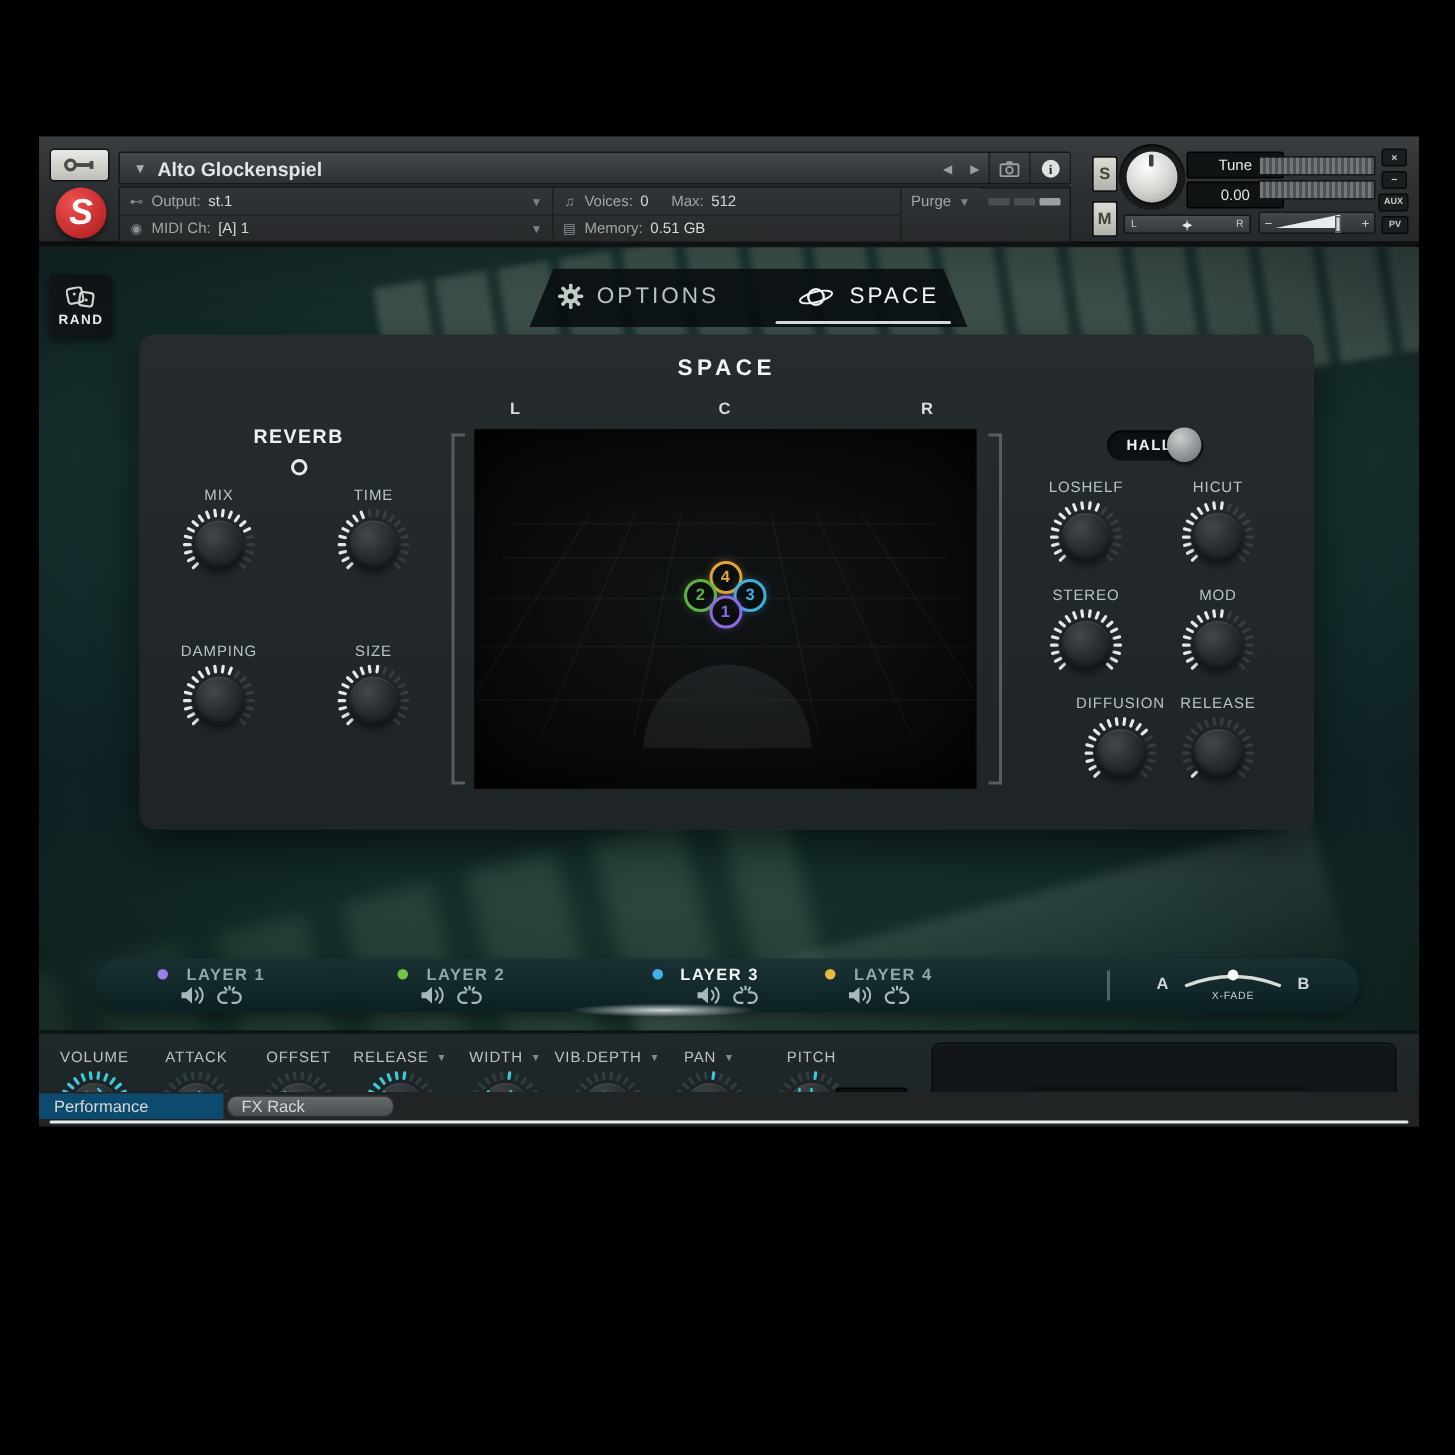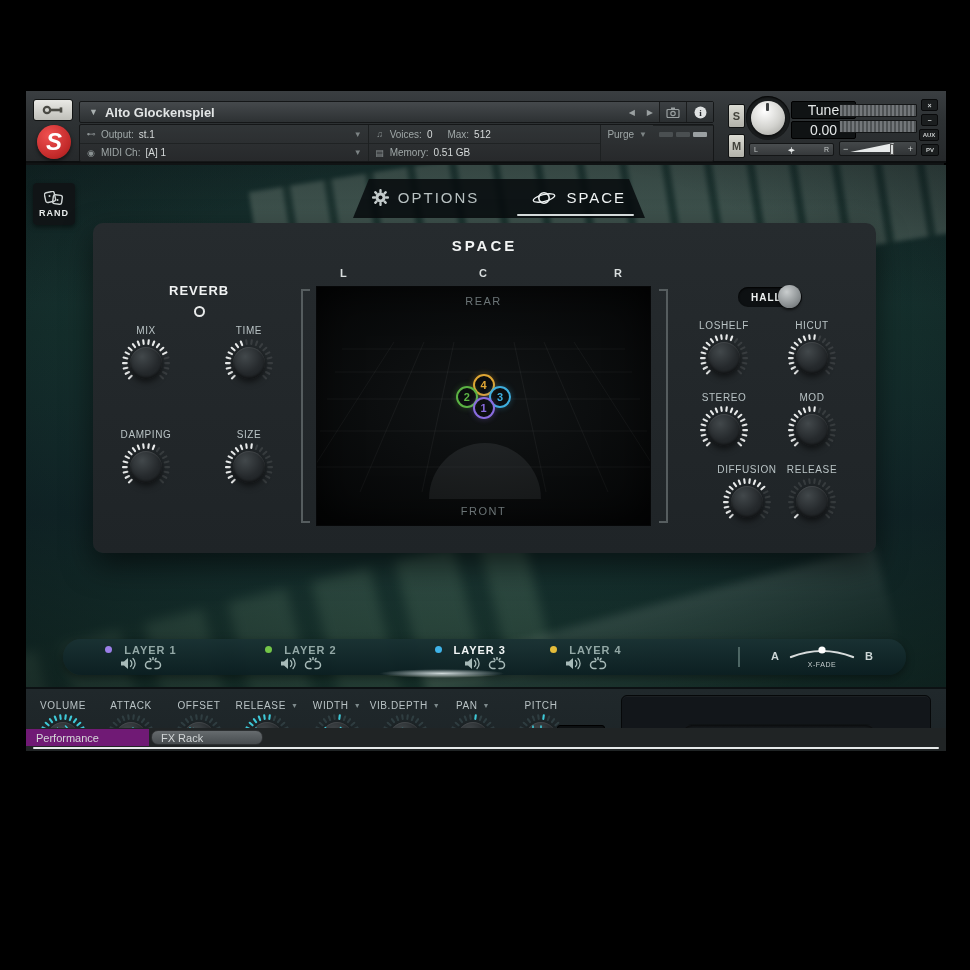--- a/index.html
+++ b/index.html
@@ -42,21 +42,21 @@
   .purge-bars span:last-child{background:#9aa0a2;}
   .sm-btn{width:17px;height:24px;border-radius:2px;border:1px solid #101212;
     background:linear-gradient(180deg,#dcdcd4,#b2b2aa);color:#43433c;font-size:11px;font-weight:bold;
     display:flex;align-items:center;justify-content:center;}
   .tune-outer{left:720px;top:5px;width:44px;height:44px;border-radius:50%;background:#1b1e1f;box-shadow:inset 0 1px 2px #000;}
   .tune-knob{left:725px;top:10px;width:34px;height:34px;border-radius:50%;
     background:radial-gradient(circle at 40% 30%,#ffffff,#d2d2ce 55%,#9d9d98);
     box-shadow:0 2px 3px rgba(0,0,0,.6);}
   .tune-notch{left:740px;top:12px;width:3px;height:8px;background:#3c3f40;border-radius:1px;}
   .tune-box{background:#101314;border:1px solid #000;border-radius:2px;color:#e4e7e7;
-    font-size:14px;display:flex;align-items:center;justify-content:center;text-align:right;}
+    font-size:10px;display:flex;align-items:center;justify-content:center;text-align:right;}
   .pan-slider{left:723px;top:52px;width:85px;height:13px;background:linear-gradient(180deg,#4a4e50,#36393b);
     border:1px solid #141617;border-radius:2px;display:flex;align-items:center;justify-content:space-between;
     font-size:7px;color:#c3c8c8;padding:0 4px;}
   .pan-handle{color:#e8ebeb;font-size:7px;letter-spacing:-1px;}
   .meter{left:813px;width:78px;height:13px;border:1px solid #141617;border-radius:1px;
     background:repeating-linear-gradient(90deg,#73777a 0 2px,#4e5254 2px 4px);}
   .vol-slider{left:813px;top:50px;width:78px;height:15px;background:linear-gradient(180deg,#44484a,#313436);
     border:1px solid #141617;border-radius:2px;display:flex;align-items:center;color:#c9cdcd;font-size:9px;}
   .vol-wedge{position:relative;flex:1;height:100%;margin:0 2px;}
   .vol-wedge::before{content:"";position:absolute;left:0;bottom:3px;width:78%;height:9px;background:#e8ebeb;
@@ -147,21 +147,21 @@
     color:#d5dadb;font-size:10px;text-align:right;}
   .rpanel{left:595px;top:6px;width:310px;height:103px;background:#12161a;border:1px solid #060809;border-radius:6px;
     box-shadow:inset 0 1px 0 rgba(255,255,255,.04);}
   .sel-row{position:absolute;left:0;width:100%;height:21px;}
   .sel-box{position:absolute;left:60px;top:0;width:194px;height:21px;background:linear-gradient(180deg,#171b1e,#101416);
     border:1px solid #04060722;border-radius:10px;box-shadow:inset 0 1px 3px rgba(0,0,0,.7);
     display:flex;align-items:center;justify-content:center;color:#d4dadc;font-size:11px;font-weight:bold;letter-spacing:1px;}
 
   
   #footer{position:absolute;left:0;top:637px;width:920px;height:23px;background:#202425;}
-  .ftab-perf{left:0;top:1px;width:123px;height:17px;background:#701a75;color:#d6d9d9;font-size:11px;
+  .ftab-perf{left:0;top:1px;width:123px;height:17px;background:#0c4a6e;color:#d6d9d9;font-size:11px;
     display:flex;align-items:center;padding-left:10px;}
   .ftab-fx{left:125px;top:2px;width:112px;height:15px;background:linear-gradient(180deg,#666b6e,#474c4f);
     border:1px solid #2c2f31;border-radius:7px;color:#d2d6d7;font-size:11px;display:flex;align-items:center;padding-left:9px;}
   .f-line{left:7px;top:19px;width:906px;height:2px;background:#e6eaea;border-radius:1px;}
 </style>
 </head>
 <body>
 
 <div id="window">
 
@@ -457,22 +457,20 @@
             <line x1="137" y1="55" x2="105" y2="205"></line>
               <line x1="107" y1="55" x2="43" y2="205"></line>
             <line x1="77" y1="55" x2="-19" y2="205"></line>
             <line x1="197" y1="55" x2="229" y2="205"></line>
               <line x1="227" y1="55" x2="291" y2="205"></line>
             <line x1="257" y1="55" x2="353" y2="205"></line>
           </g>
           <path d="M 112,212 A 56,56 0 0 1 224,212 Z" fill="#4a4e50" opacity="0.42"></path>
         </svg>
         <div class="stage-vig"></div>
-        <div class="stage-label" style="top:8px;">REAR</div>
-        <div class="stage-label" style="bottom:8px;">FRONT</div>
         <div id="stage-sources">
             <div class="src" style="left: 50%; top: 41%; border: 2.5px solid rgb(223, 166, 52); color: rgb(223, 166, 52); box-shadow: rgba(223, 166, 52, 0.333) 0px 0px 6px;">4</div>
             <div class="src" style="left: 45%; top: 46.2%; border: 2.5px solid rgb(92, 179, 68); color: rgb(92, 179, 68); box-shadow: rgba(92, 179, 68, 0.333) 0px 0px 6px;">2</div>
             <div class="src" style="left: 55%; top: 46.2%; border: 2.5px solid rgb(62, 174, 222); color: rgb(62, 174, 222); box-shadow: rgba(62, 174, 222, 0.333) 0px 0px 6px;">3</div>
             <div class="src" style="left: 50%; top: 50.8%; border: 2.5px solid rgb(138, 108, 224); color: rgb(138, 108, 224); box-shadow: rgba(138, 108, 224, 0.333) 0px 0px 6px;">1</div>
           </div>
       </div>
 
       <div class="abs hall">
           <span>HALL</span>

